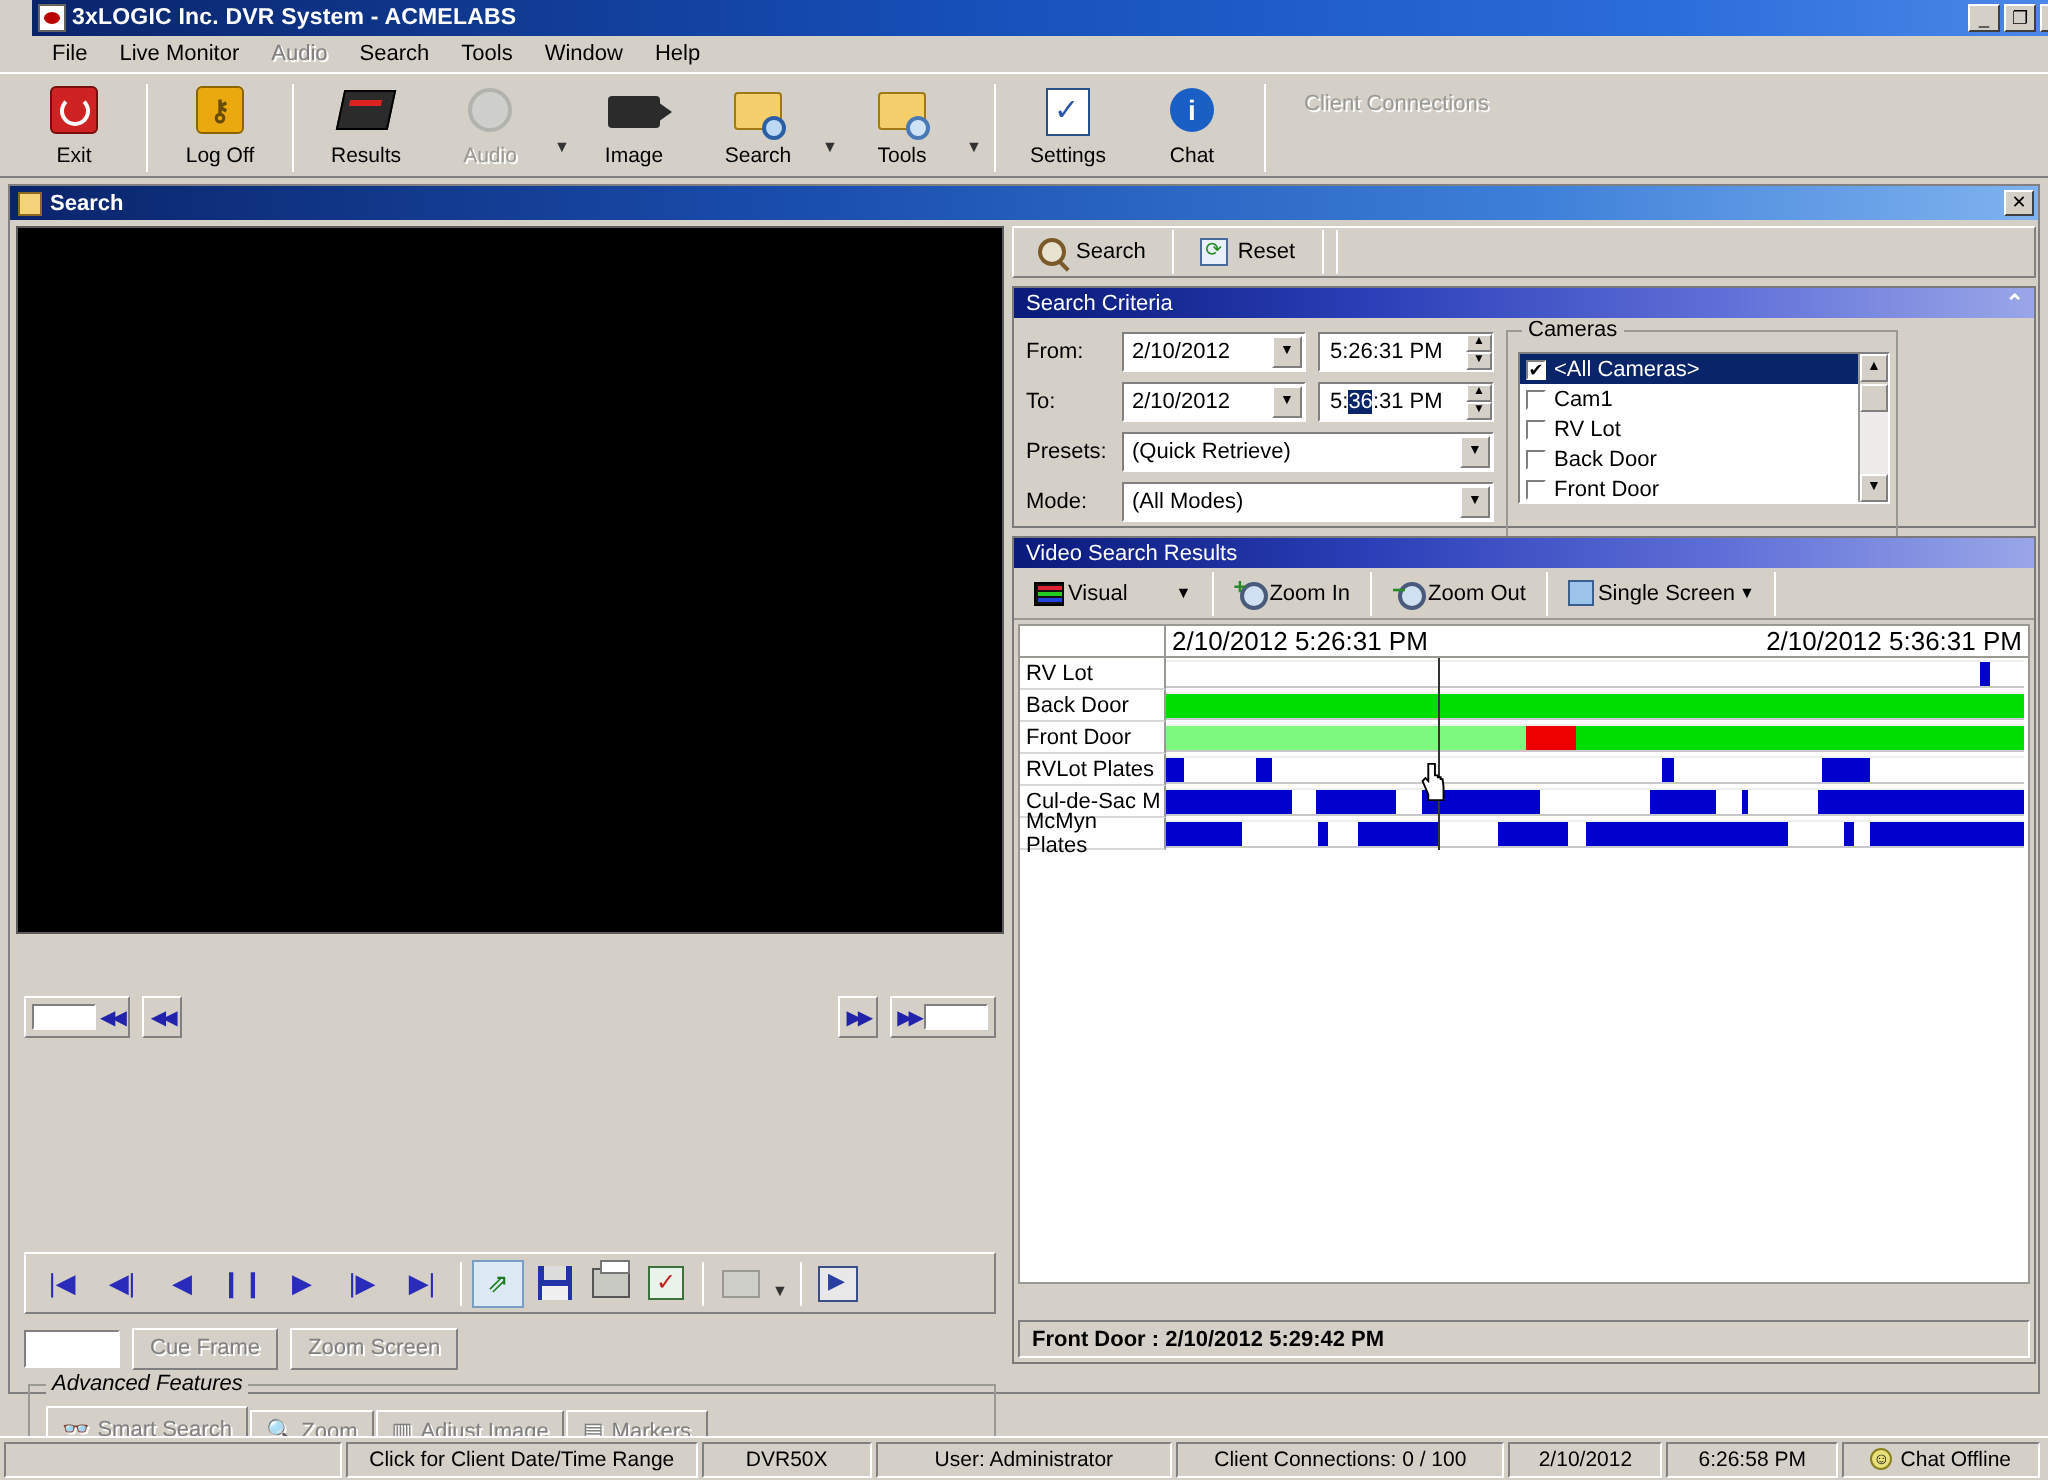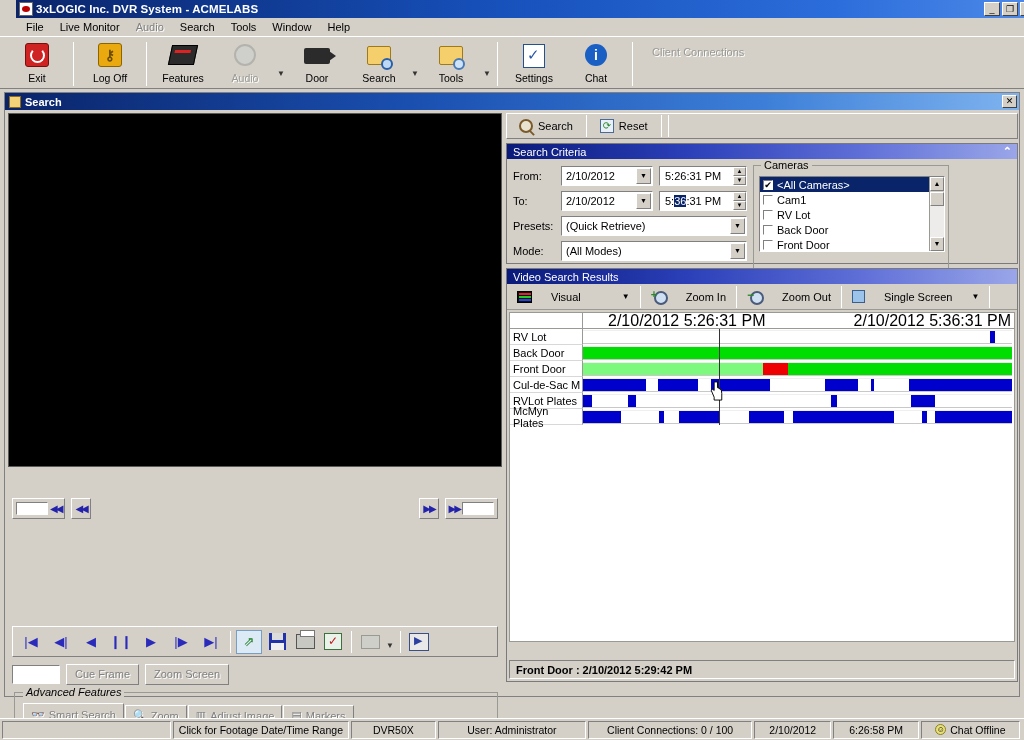--- a/index.html
+++ b/index.html
@@ -235,37 +235,37 @@
            border-color:#fff #808080 #808080 #fff;font-size:7px;line-height:12px;text-align:center;}
   .vscroll .sthumb{height:14px;background:#d4d0c8;border:1px solid;
            border-color:#fff #808080 #808080 #fff;margin-top:1px;}
   .vscroll .strack{flex:1;background:#eeeceb;}
 
   
   .res-toolbar{
     height:26px;background:#d4d0c8;border-bottom:1px solid #9a9a94;
     display:flex;align-items:center;padding:0 3px;
   }
-  .rb{height:22px;display:flex;align-items:center;gap:19px;padding:0 7px;font-size:11px;}
+  .rb{height:22px;display:flex;align-items:center;gap:2px;padding:0 7px;font-size:11px;}
   .rb .cr{font-size:8px;}
   .ic-vis{width:15px;height:12px;background:#111;border:1px solid #000;position:relative;overflow:hidden;}
   .ic-vis::after{content:"";position:absolute;left:1px;top:1px;width:12px;height:2px;background:#d23;
                  box-shadow:0 3px 0 #2c2,0 6px 0 #24d;}
   .ic-zi,.ic-zo{width:16px;height:14px;position:relative;}
   .ic-zi::before,.ic-zo::before{content:"";position:absolute;left:3px;top:1px;width:10px;height:10px;
         border:2px solid #4a5a7a;border-radius:50%;background:#cfe0f2;}
   .ic-zi::after{content:"+";position:absolute;left:0px;top:-2px;color:#2a8a2a;font-size:11px;font-weight:bold;}
   .ic-zo::after{content:"−";position:absolute;left:0px;top:-2px;color:#2a8a2a;font-size:12px;font-weight:bold;}
   .ic-scr{width:13px;height:13px;background:#9cc3ea;border:1px solid #3a5f8f;}
 
   .tl{ background:#fff; border:1px solid #9a9a94; margin:2px; height:330px; position:relative; }
   .tl-head{height:16px;display:flex;border-bottom:1px solid #9a9a94;}
   .tl-head .th-lbl{width:73px;border-right:1px solid #9a9a94;}
   .tl-head .th-span{flex:1;display:flex;align-items:center;justify-content:space-between;
-        padding:0 3px;font-size:16px;margin-left:22px;}
+        padding:0 3px;font-size:13px;}
   .tl-row{height:16px;display:flex;}
   .tl-row .rlab{width:73px;border-right:1px solid #9a9a94;border-bottom:1px solid #d8d8d8;
         font-size:11px;padding-left:3px;display:flex;align-items:center;}
   .tl-row .rbar{flex:1;position:relative;border-bottom:1px solid #c8c8c8;
         border-top:1px solid #efefef;background:#fff;margin:1px 2px 1px 0;}
   .seg{position:absolute;top:0;bottom:0;}
   .cursor{position:absolute;top:16px;width:1px;background:#333;z-index:5;}
 
   .res-status{
     position:absolute;left:2px;right:2px;bottom:2px;height:19px;background:#d4d0c8;
@@ -326,34 +326,34 @@
       <div class="tb-ico">
           <div class="ic-key">⚷</div>
         </div>
       <div class="lbl">Log Off</div>
     </div>
     <div class="tb-sep"></div>
     <div class="tb-item">
       <div class="tb-ico">
           <div class="ic-rec"></div>
         </div>
-      <div class="lbl">Features</div>
+      <div class="lbl">Results</div>
     </div>
     <div class="tb-item dis">
       <div class="tb-ico">
           <div class="ic-spk"></div>
         </div>
       <div class="lbl">Audio</div>
     </div>
     <div class="tb-arrow">▼</div>
     <div class="tb-item">
       <div class="tb-ico">
           <div class="ic-cam"></div>
         </div>
-      <div class="lbl">Door</div>
+      <div class="lbl">Image</div>
     </div>
     <div class="tb-item">
       <div class="tb-ico">
         <div class="ic-folder"></div>
           <div class="ic-mag"></div>
       </div>
       <div class="lbl">Search</div>
     </div>
     <div class="tb-arrow">▼</div>
     <div class="tb-item">
@@ -642,37 +642,37 @@
                 </div>
                 <div class="tl-row">
                   <div class="rlab">Front Door</div>
                   <div class="rbar">
                     <div class="seg" style="left: 0%; width: 42%; background: rgb(125, 250, 125);"></div>
                     <div class="seg" style="left: 42%; width: 5.8%; background: rgb(238, 0, 0);"></div>
                     <div class="seg" style="left: 47.8%; width: 52.2%; background: rgb(0, 221, 0);"></div>
                   </div>
                 </div>
                 <div class="tl-row">
+                  <div class="rlab">RVLot Plates</div>
+                  <div class="rbar">
+                    <div class="seg" style="left: 0%; width: 2.1%; background: rgb(0, 0, 205);"></div>
+                    <div class="seg" style="left: 10.6%; width: 1.8%; background: rgb(0, 0, 205);"></div>
+                    <div class="seg" style="left: 57.8%; width: 1.5%; background: rgb(0, 0, 205);"></div>
+                    <div class="seg" style="left: 76.5%; width: 5.5%; background: rgb(0, 0, 205);"></div>
+                  </div>
+                </div>
+                <div class="tl-row">
                   <div class="rlab">Cul-de-Sac M</div>
                   <div class="rbar">
                     <div class="seg" style="left: 0%; width: 14.6%; background: rgb(0, 0, 205);"></div>
                     <div class="seg" style="left: 17.5%; width: 9.3%; background: rgb(0, 0, 205);"></div>
                     <div class="seg" style="left: 29.8%; width: 13.7%; background: rgb(0, 0, 205);"></div>
                     <div class="seg" style="left: 56.5%; width: 7.5%; background: rgb(0, 0, 205);"></div>
                     <div class="seg" style="left: 67.2%; width: 0.6%; background: rgb(0, 0, 205);"></div>
                     <div class="seg" style="left: 76%; width: 24%; background: rgb(0, 0, 205);"></div>
-                  </div>
-                </div>
-                <div class="tl-row">
-                  <div class="rlab">RVLot Plates</div>
-                  <div class="rbar">
-                    <div class="seg" style="left: 0%; width: 2.1%; background: rgb(0, 0, 205);"></div>
-                    <div class="seg" style="left: 10.6%; width: 1.8%; background: rgb(0, 0, 205);"></div>
-                    <div class="seg" style="left: 57.8%; width: 1.5%; background: rgb(0, 0, 205);"></div>
-                    <div class="seg" style="left: 76.5%; width: 5.5%; background: rgb(0, 0, 205);"></div>
                   </div>
                 </div>
                 <div class="tl-row">
                   <div class="rlab">McMyn Plates</div>
                   <div class="rbar">
                     <div class="seg" style="left: 0%; width: 8.8%; background: rgb(0, 0, 205);"></div>
                     <div class="seg" style="left: 17.8%; width: 1.1%; background: rgb(0, 0, 205);"></div>
                     <div class="seg" style="left: 22.3%; width: 9.7%; background: rgb(0, 0, 205);"></div>
                     <div class="seg" style="left: 38.6%; width: 8.2%; background: rgb(0, 0, 205);"></div>
                     <div class="seg" style="left: 49%; width: 23.5%; background: rgb(0, 0, 205);"></div>
@@ -690,21 +690,21 @@
       </div>
     </div>
   </div>
 
   <svg class="cursor-hand" style="left:709px;top:381px;" viewBox="0 0 16 21">
     <path d="M5 1 L5 10 L3.5 8.5 L2 10 L5 17 L5 20 L13 20 L13 13 L12.5 9 L11.5 9 L11.5 8 L10 8 L10 7 L8.5 7 L8.5 1 Z" fill="#fff" stroke="#000" stroke-width="1"></path>
   </svg>
 
   <div class="statusbar">
     <div class="sb-cell" style="width:170px"></div>
-    <div class="sb-cell" style="width:178px">Click for Footage Date/Time Range</div>
+    <div class="sb-cell" style="width:178px">Click for Client Date/Time Range</div>
     <div class="sb-cell" style="width:85px">DVR50X</div>
     <div class="sb-cell" style="width:150px">User: Administrator</div>
     <div class="sb-cell" style="width:165px">Client Connections: 0 / 100</div>
     <div class="sb-cell" style="width:78px">2/10/2012</div>
     <div class="sb-cell" style="width:86px">6:26:58 PM</div>
     <div class="sb-cell" style="width:100px">
       <span class="sb-smiley">☺</span>
       <span>Chat Offline</span>
     </div>
   </div>

